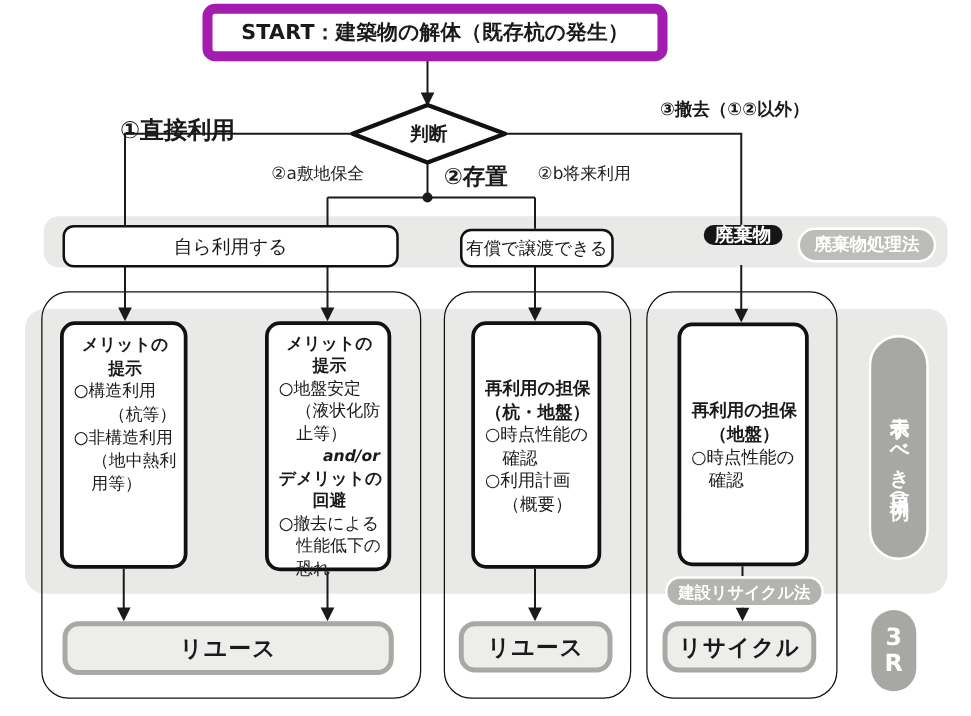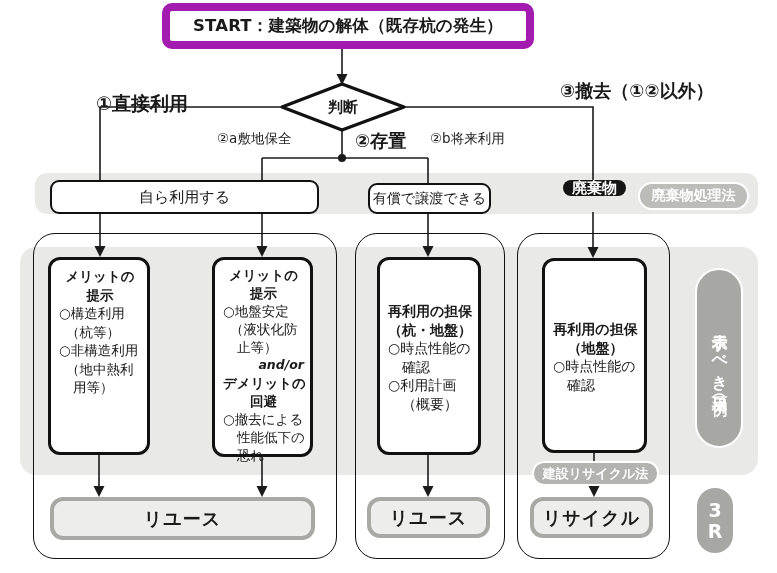--- a/index.html
+++ b/index.html
@@ -17,21 +17,21 @@
     left:162px;top:3px;width:356px;height:30px;z-index:6;
     background:#fff;border:8px solid #a21caf;border-radius:10px;
     display:flex;align-items:center;justify-content:center;
     font-weight:bold;font-size:16.5px;letter-spacing:.2px;
   }
   
   #wires{left:0;top:0;width:777px;height:573px;z-index:5;pointer-events:none;}
   
   .blabel{z-index:6;font-weight:bold;white-space:nowrap;}
   #label-b1{left:96px;top:91px;font-size:19px;}
-  #label-b3{left:560px;top:79px;font-size:18px;}
+  #label-b3{left:528px;top:79px;font-size:14px;}
   #label-b2{left:355px;top:129px;font-size:18px;}
   .slabel{z-index:6;font-size:13.5px;white-space:nowrap;color:#222;}
   #label-b2a{left:217px;top:130px;}
   #label-b2b{left:430px;top:130px;}
   #label-judge{left:320px;top:98px;width:46px;text-align:center;font-weight:bold;font-size:15px;z-index:6;}
   
   .node{background:#fff;border:2.4px solid #111;border-radius:9px;z-index:6;
         display:flex;align-items:center;justify-content:center;white-space:nowrap;}
   #self-use-box{left:50px;top:180px;width:265px;height:30px;font-size:15px;}
   #transfer-box{left:368px;top:183px;width:119px;height:27px;font-size:14px;border-width:2px;}
@@ -50,21 +50,21 @@
   .cbox{background:#fff;border:3px solid #111;border-radius:12px;z-index:3;
         font-size:13.5px;line-height:18.5px;padding:7px 6px 4px 8px;box-sizing:border-box;
         display:flex;flex-direction:column;}
   #cbox1{left:48px;top:257px;width:102px;height:198px;}
   #cbox2{left:212px;top:257px;width:101px;height:200px;line-height:18px;padding-top:6px;}
   #cboxC{left:377px;top:257px;width:104px;height:198px;justify-content:center;font-size:14px;}
   #cboxR{left:542px;top:258px;width:105px;height:195px;justify-content:center;font-size:14px;}
   .cbox .ln{white-space:nowrap;}
   .cbox .h{font-weight:bold;text-align:center;}
   .cbox .c{font-weight:bold;text-align:right;font-size:12.5px;font-style:italic;}
-  .cbox .i1{padding-left:7px;}
+  .cbox .i1{padding-left:7px;text-align:right;}
   .cbox .i2{padding-left:14px;}
   
   .result{background:#ededec;border:4px solid #a8a8a5;border-radius:13px;z-index:3;
           display:flex;align-items:center;justify-content:center;font-weight:bold;font-size:18px;
           box-sizing:border-box;letter-spacing:1px;}
   #reuse1{left:50px;top:497px;width:265px;height:43px;}
   #reuse2{left:367px;top:497px;width:123px;height:41px;}
   #recycle{left:530px;top:497px;width:123px;height:41px;}
   
   #display-pill{

